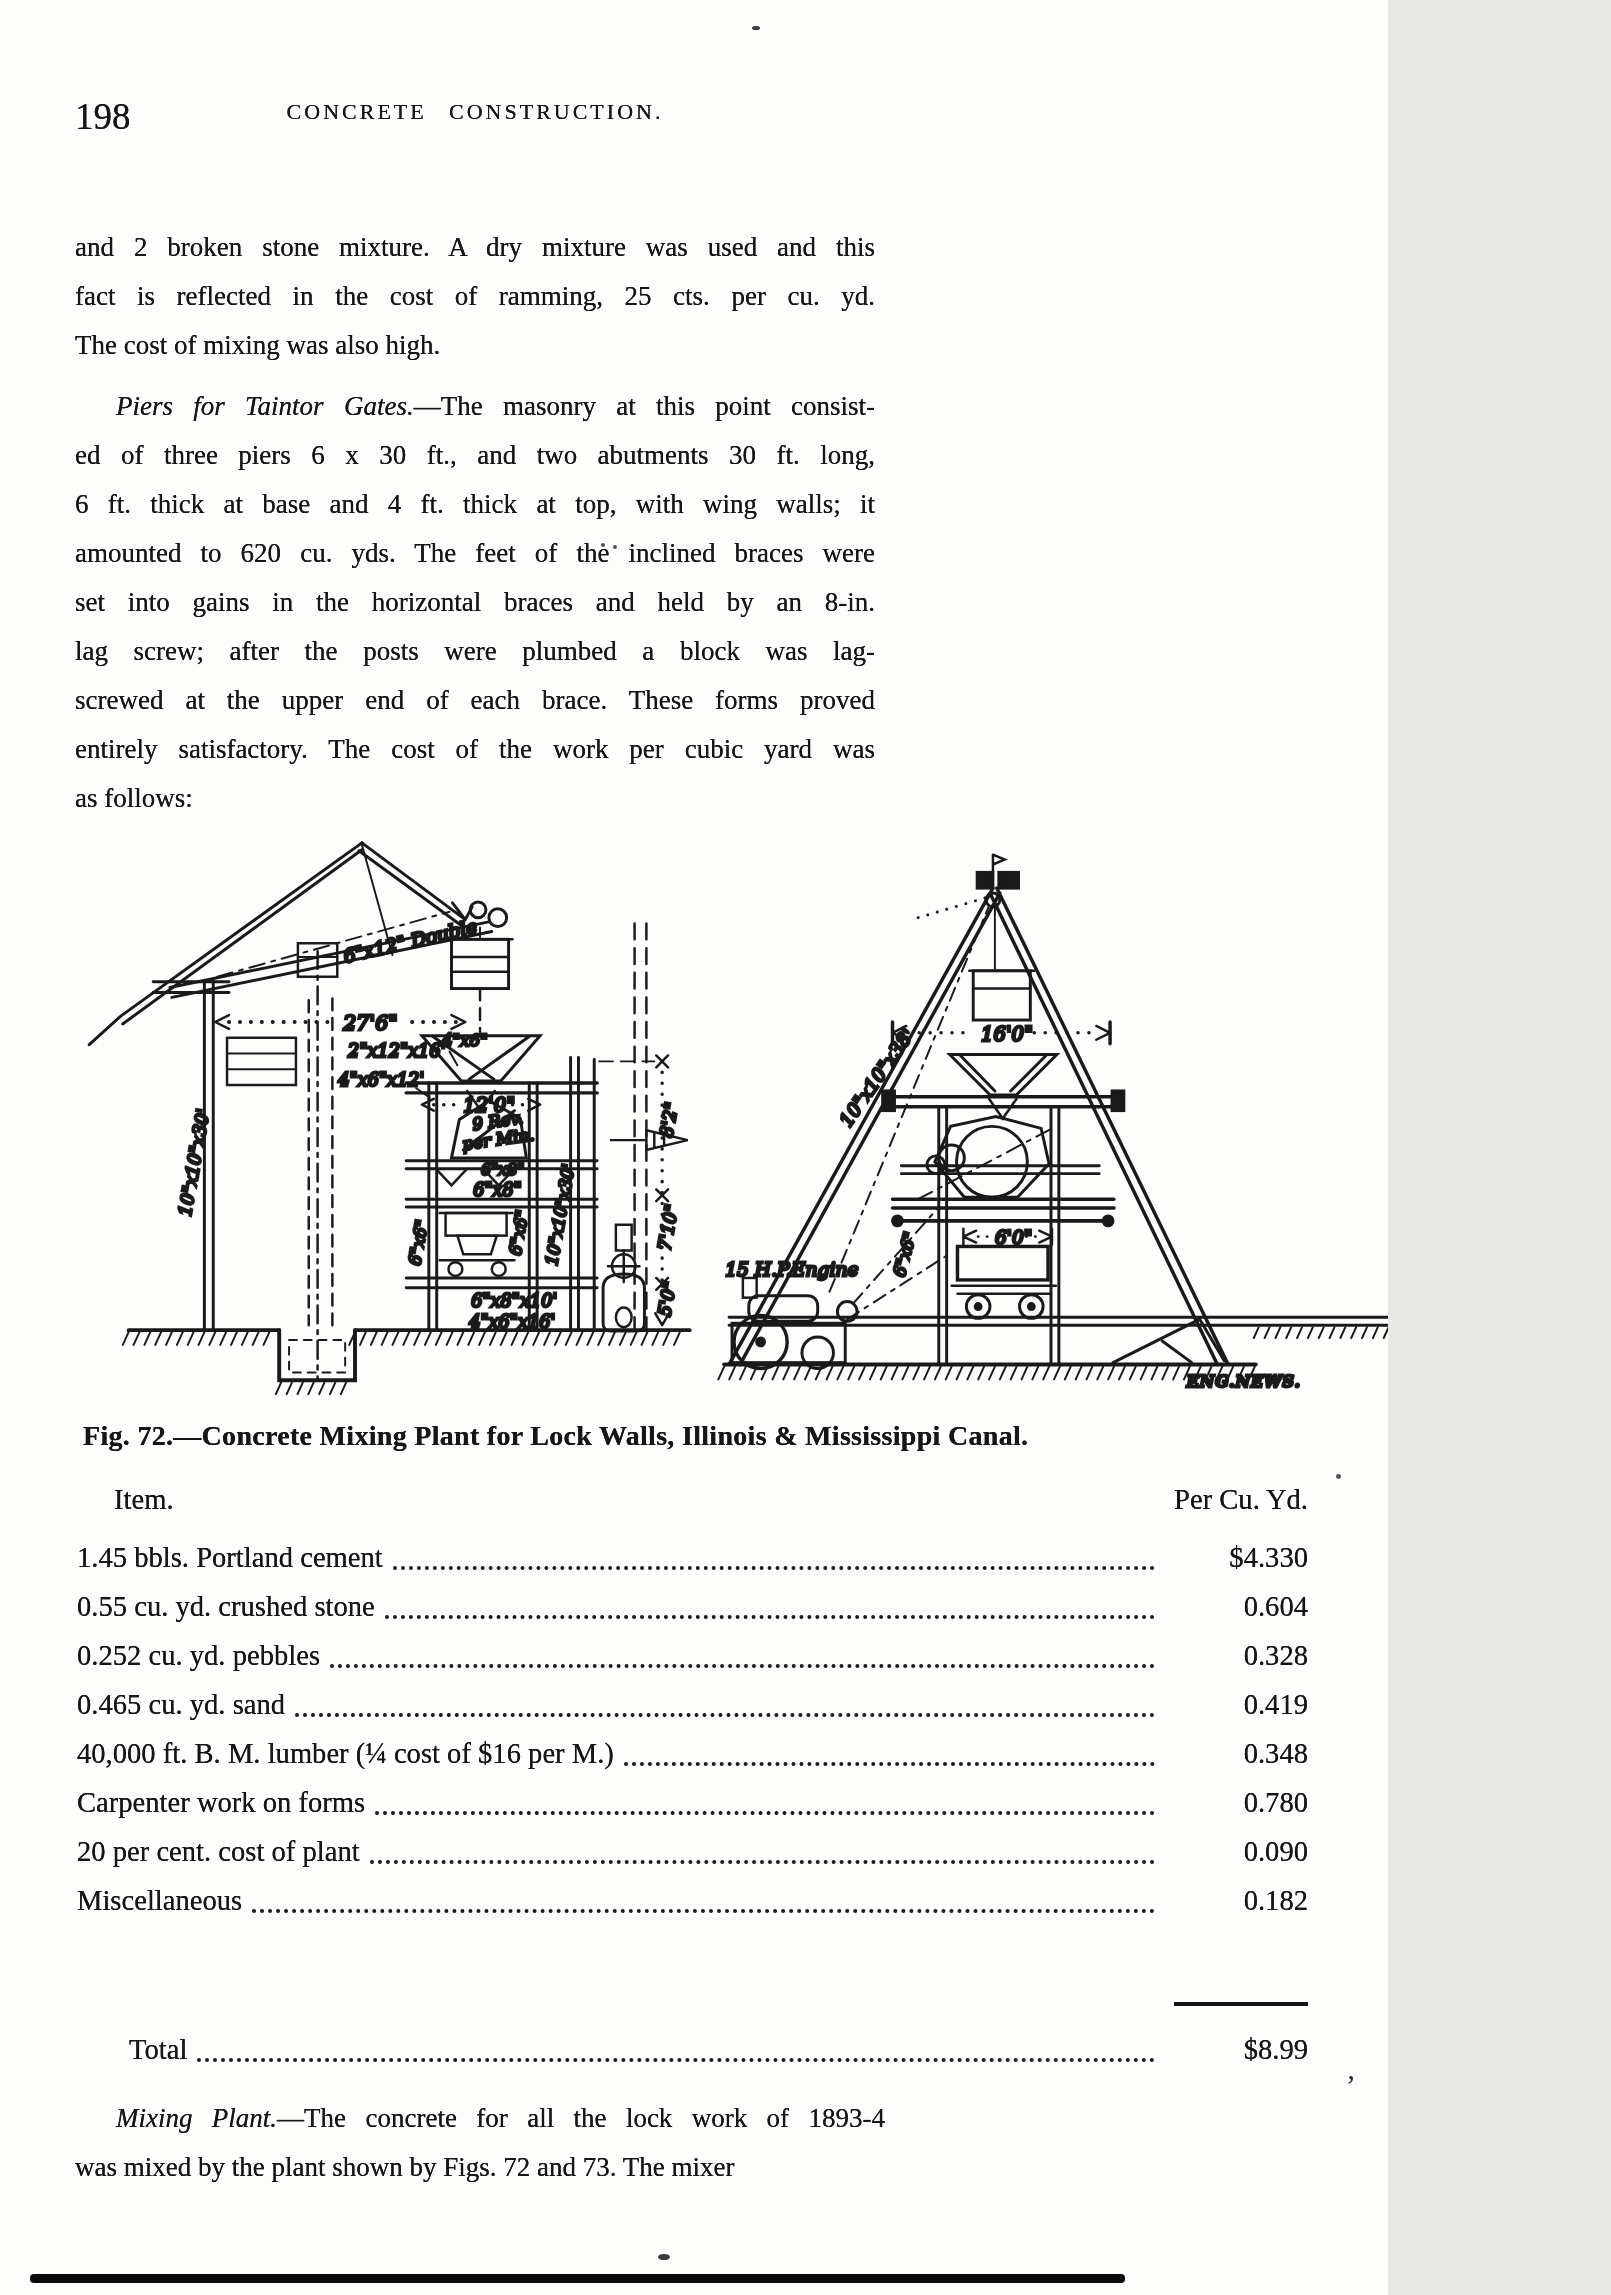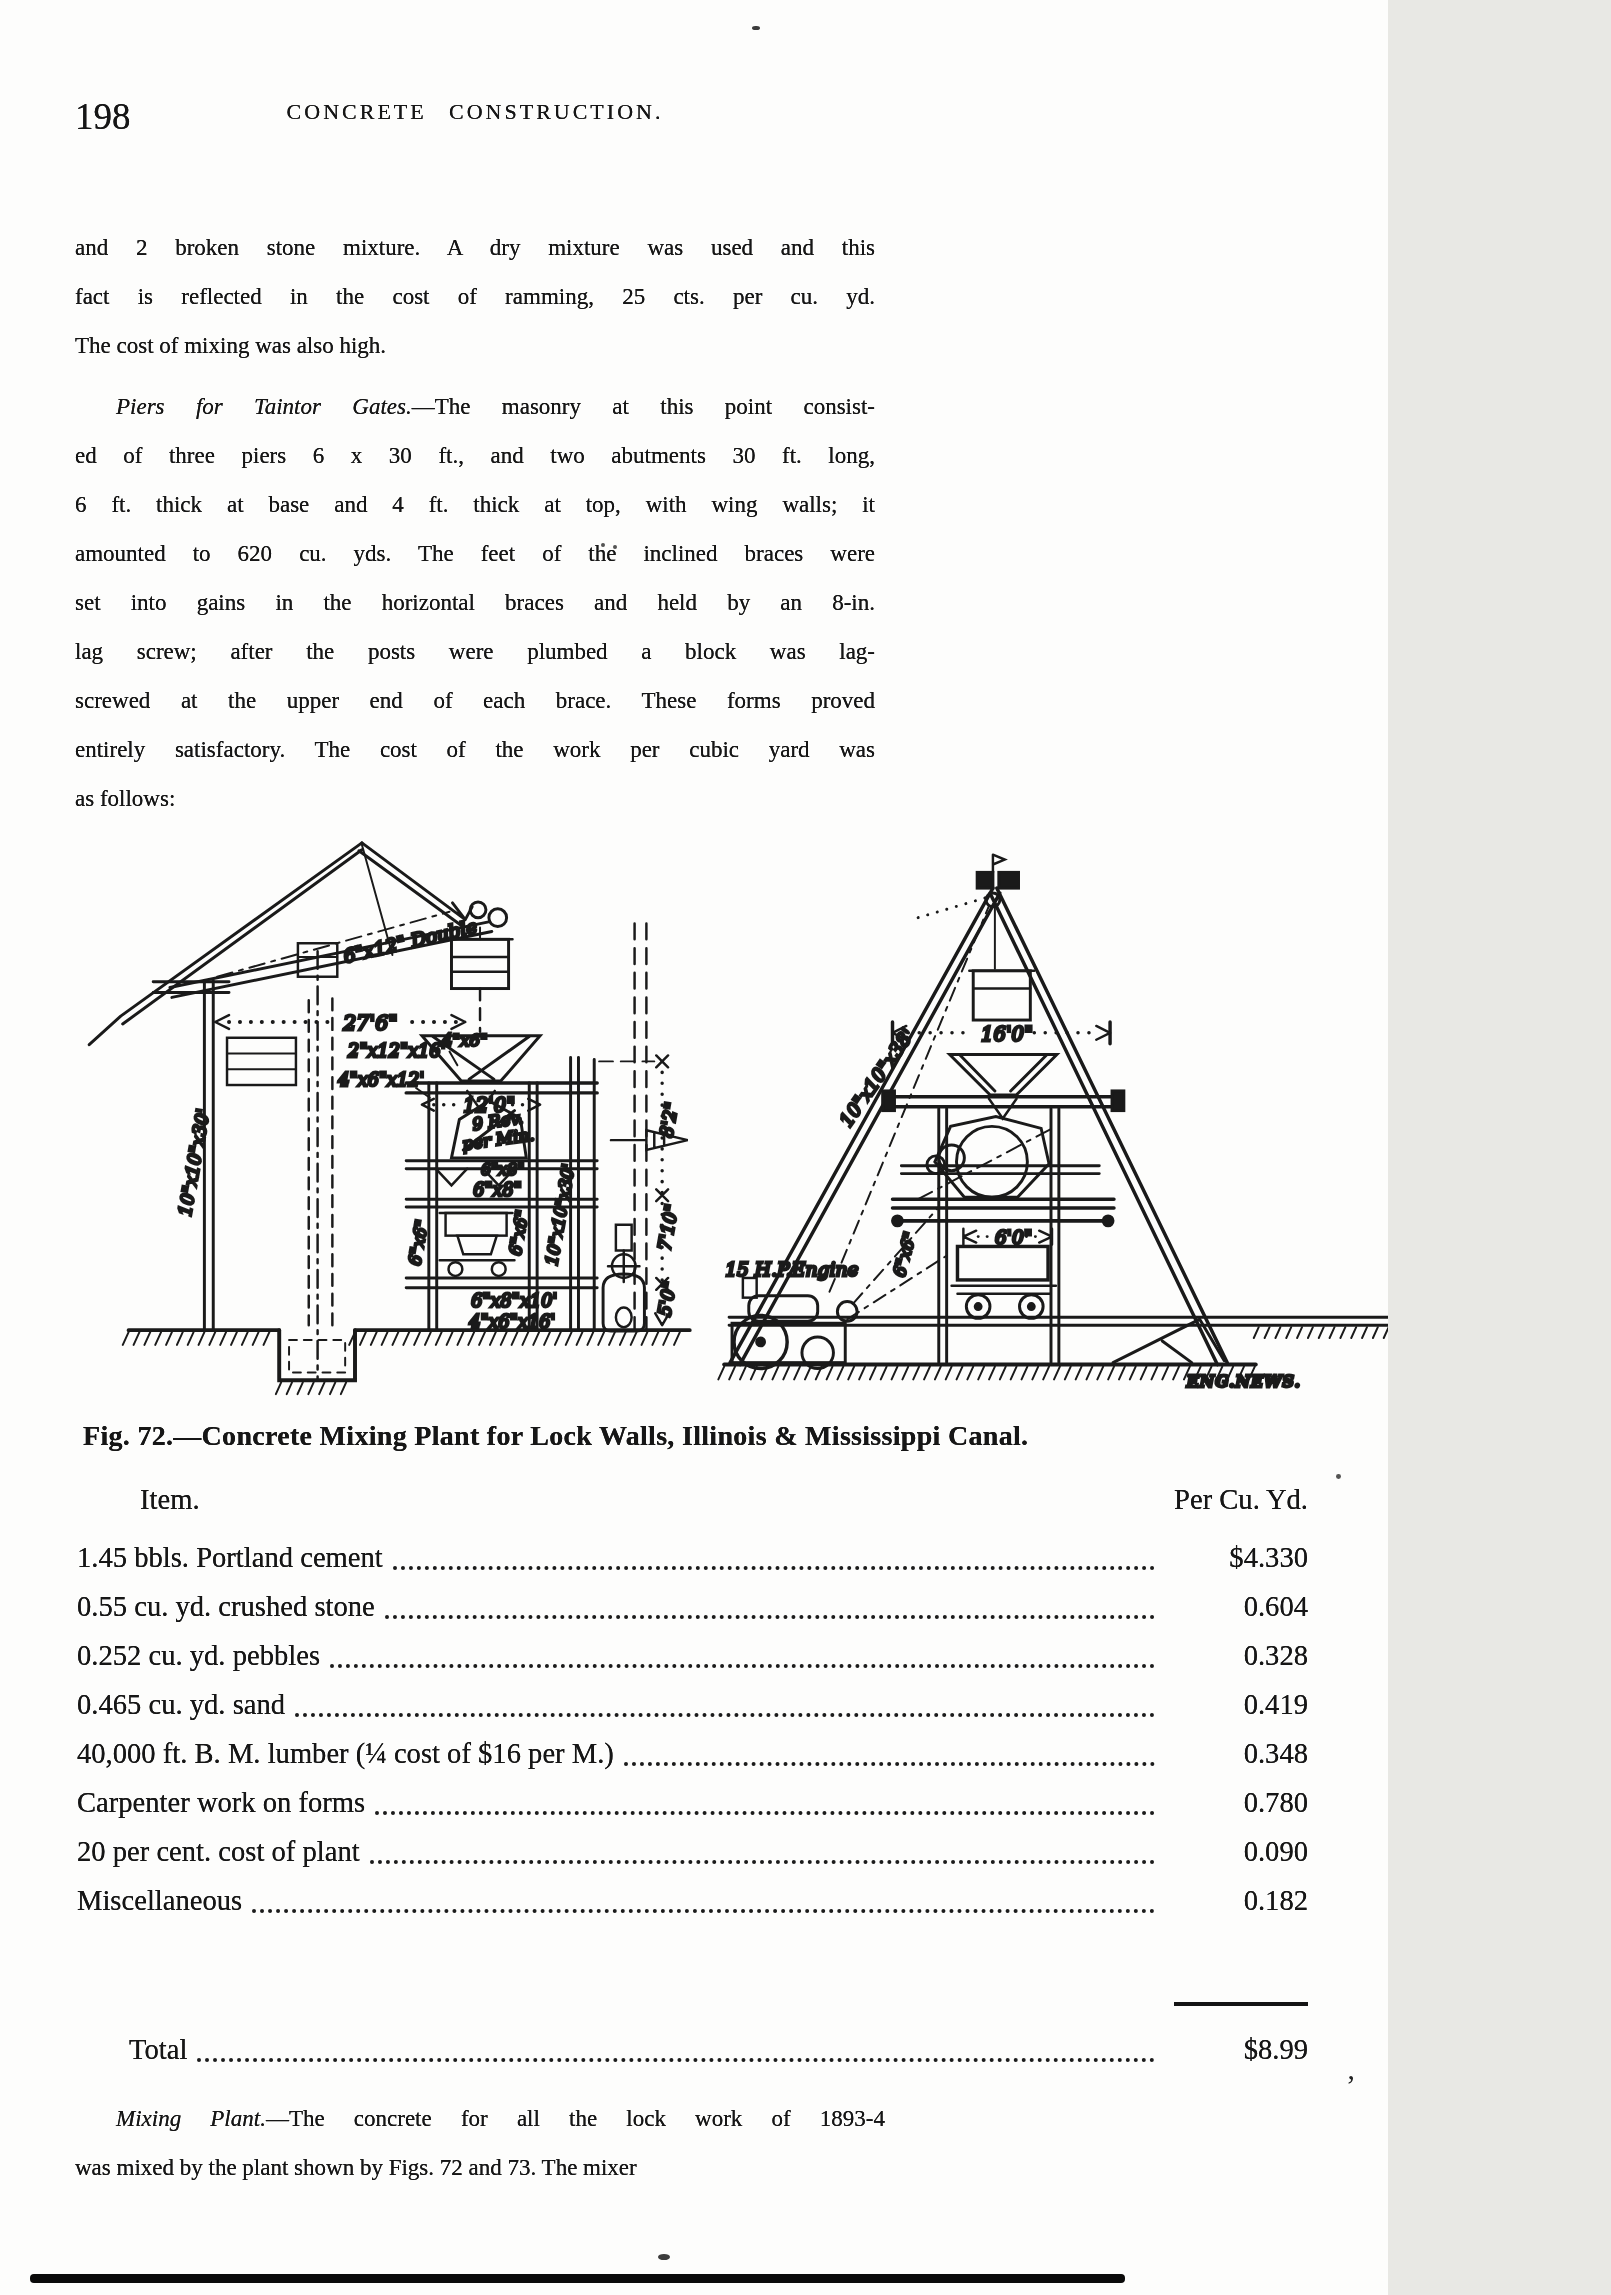--- a/index.html
+++ b/index.html
@@ -5,39 +5,39 @@
   html,body{margin:0;padding:0;background:#e8e8e4;}
   .page{position:relative;width:1388px;height:2295px;background:#fdfdfc;overflow:hidden;
         font-family:"Liberation Serif",serif;color:#161616;}
   .abs{position:absolute;}
   .txt{text-shadow:0 0 0.6px currentColor;}
   
   .pageno{left:75px;top:95px;font-size:37px;}
   .runtitle{left:75px;top:99px;width:800px;text-align:center;
             font-size:22px;letter-spacing:3px;word-spacing:13.8px;}
   
-  .para{width:800px;font-size:23px;line-height:49px;}
+  .para{width:800px;font-size:27px;line-height:49px;}
   .jline{text-align:justify;text-align-last:justify;white-space:normal;}
   .jline.last{text-align-last:left;}
   .jline.indent{text-indent:41px;}
   .ital{font-style:italic;}
   #para1{left:75px;top:223px;}
   #para2{left:75px;top:382px;}
   #para3{left:75px;top:2094px;width:810px;}
   
   #figwrap{left:59px;top:833px;width:1478px;height:569px;}
   .caption{left:83px;top:1420px;font-size:28px;font-weight:bold;letter-spacing:0.3px;white-space:nowrap;}
   
   #costtable{left:77px;top:1472px;width:1231px;font-size:28.6px;}
   .trow{display:flex;height:49px;}
   .trow .lbl{line-height:49px;white-space:nowrap;}
   .leader{flex:1;border-bottom:4.9px dotted #1b1b1b;margin:0 9.9px 11.8px 9.9px;align-self:flex-end;min-width:39px;}
   .val{width:143px;text-align:right;line-height:49px;white-space:nowrap;}
   .thead{display:flex;height:61px;line-height:55px;}
-  .thead .h-item{margin-left:63px;}
+  .thead .h-item{margin-left:37px;}
   .thead .spc{flex:1;}
   .sumrule{left:1174px;top:2002px;width:134px;height:3.9px;background:#141414;}
   #totalrow{left:77px;top:2025px;width:1231px;font-size:28.6px;}
   #totalrow .lbl{margin-left:52px;}
   
   .ink{background:#0b0b0b;position:absolute;}
   .bottomstrip{left:29.6px;top:2274px;width:1095px;height:8.9px;background:#0a0a0a;border-radius:3.9px;}
   .vline-artifact{left:1534px;top:293px;width:2px;height:412px;background:#3a3a3a;opacity:.55;}
   .vline-artifact2{left:1517px;top:987px;width:3px;height:25.6px;background:#444;opacity:.5;}
   .qmark{position:absolute;font-size:29.6px;color:#222;}

